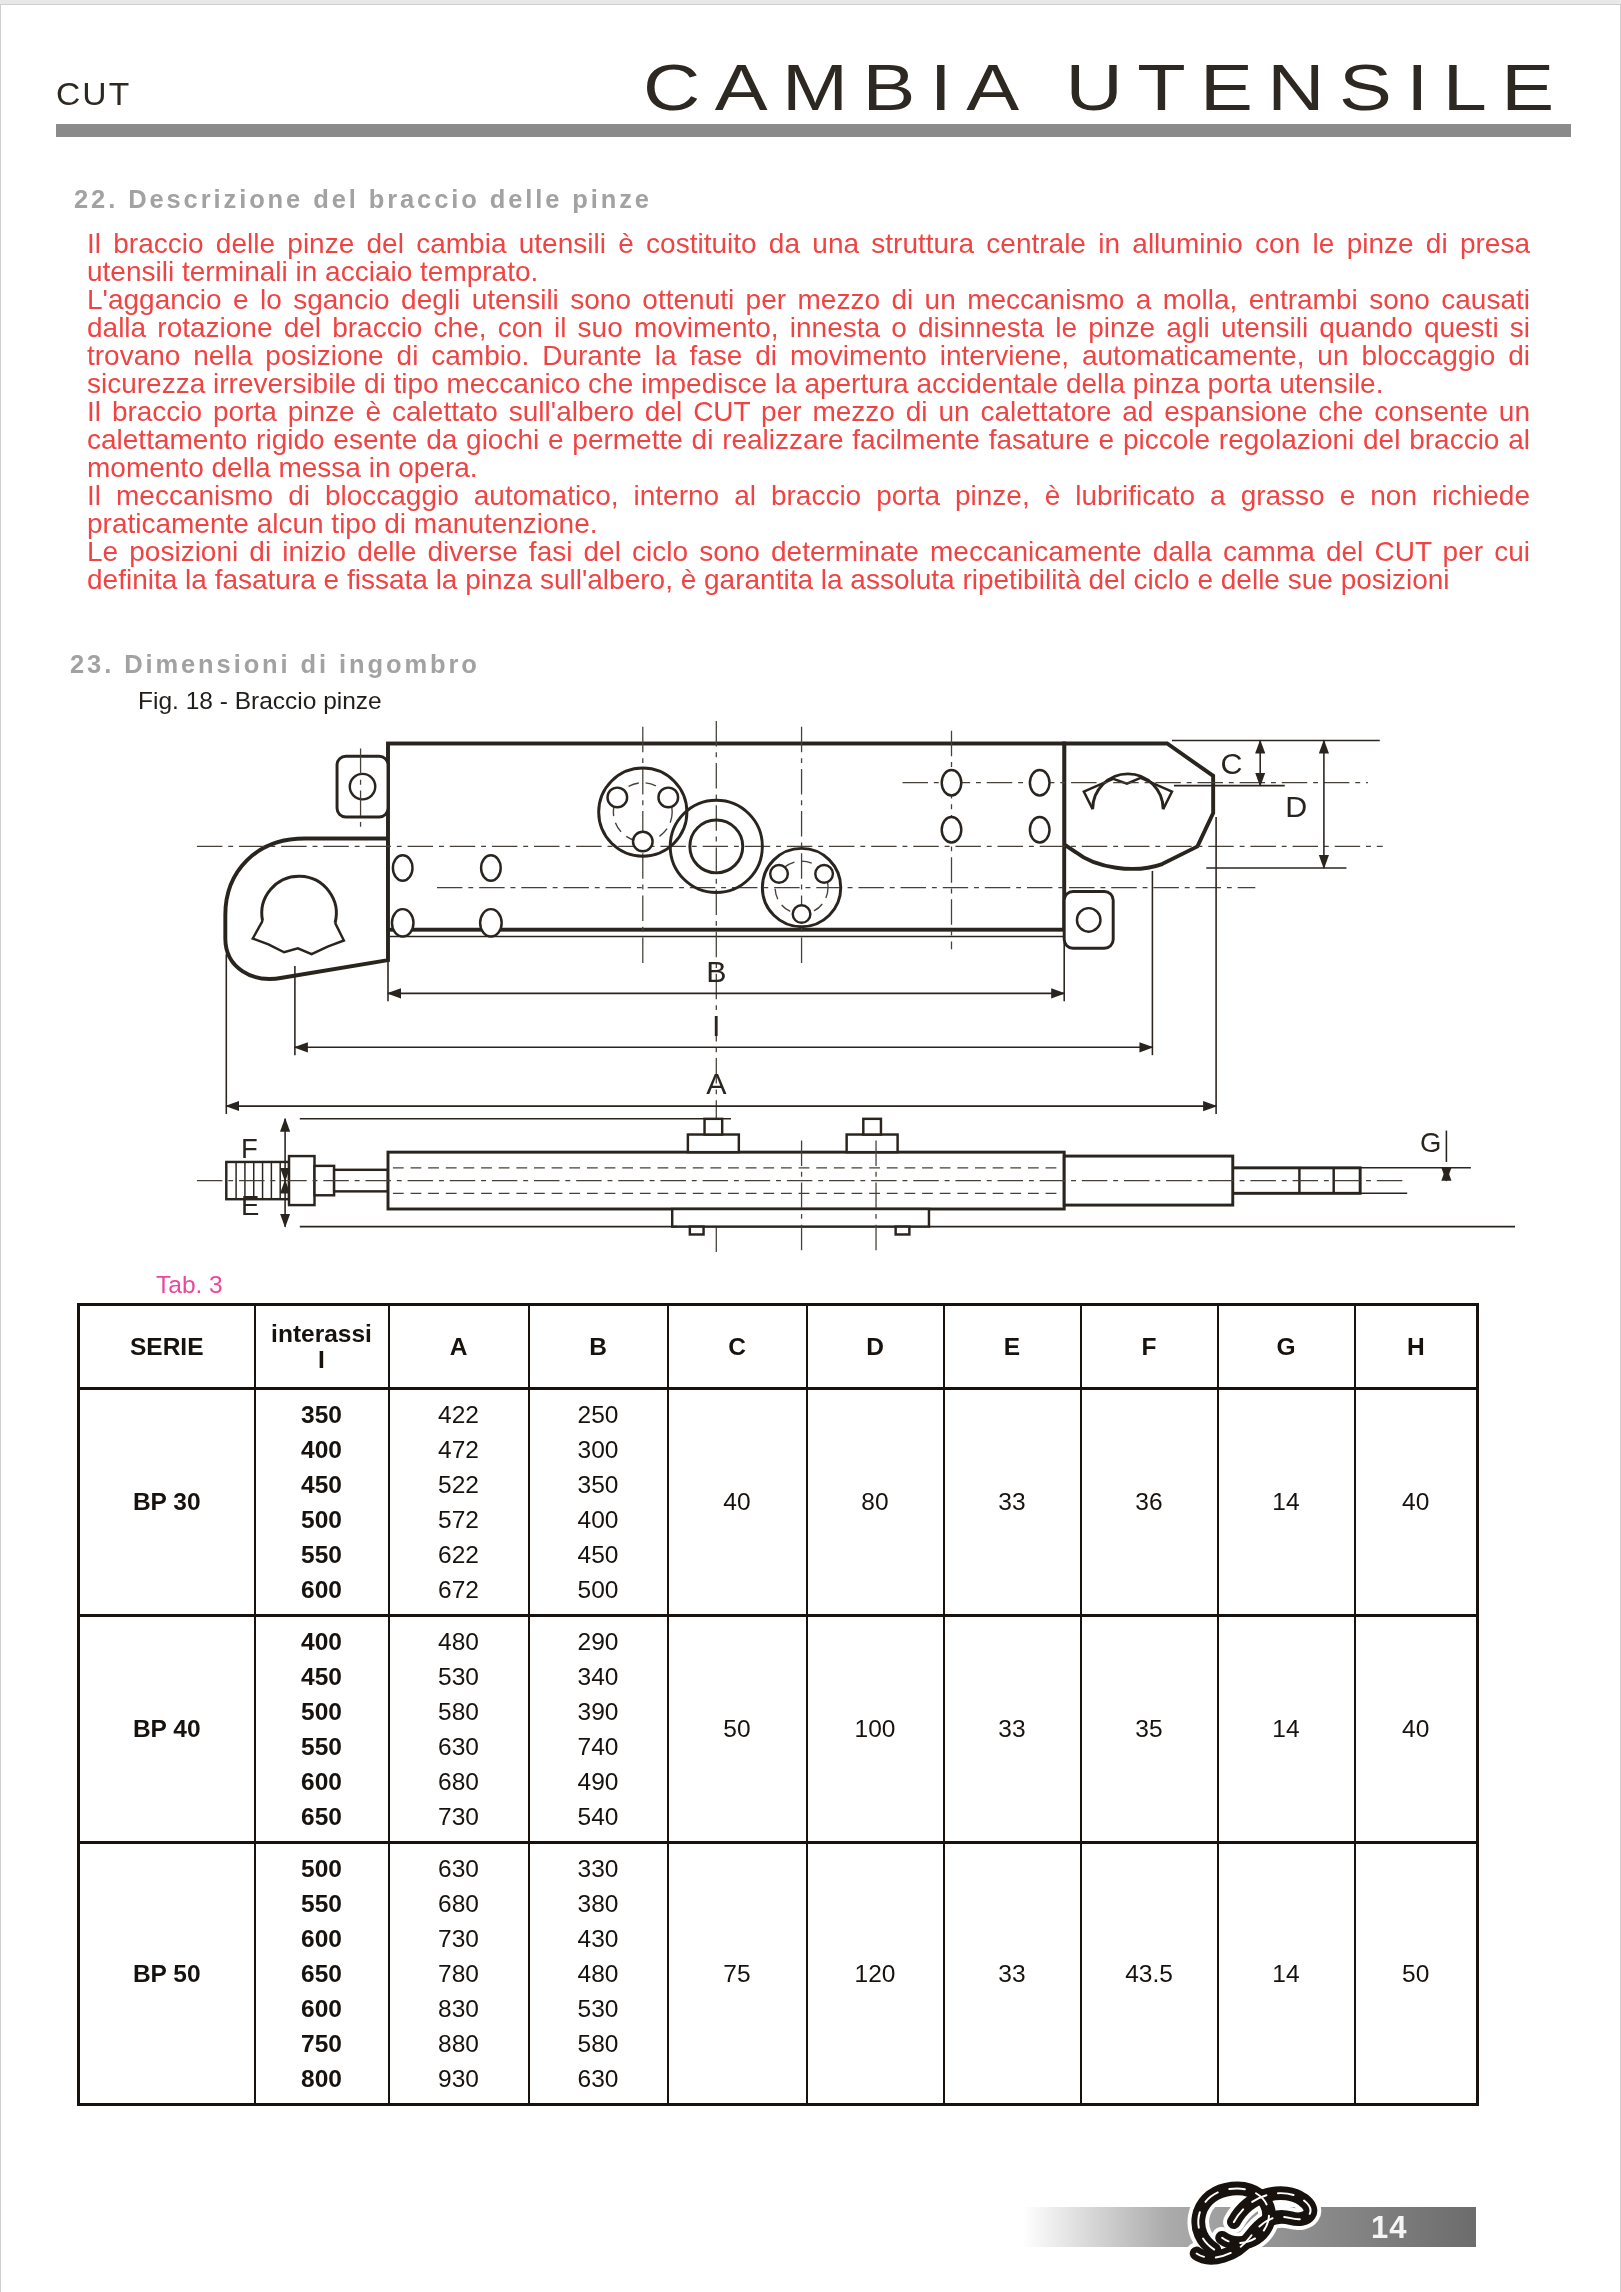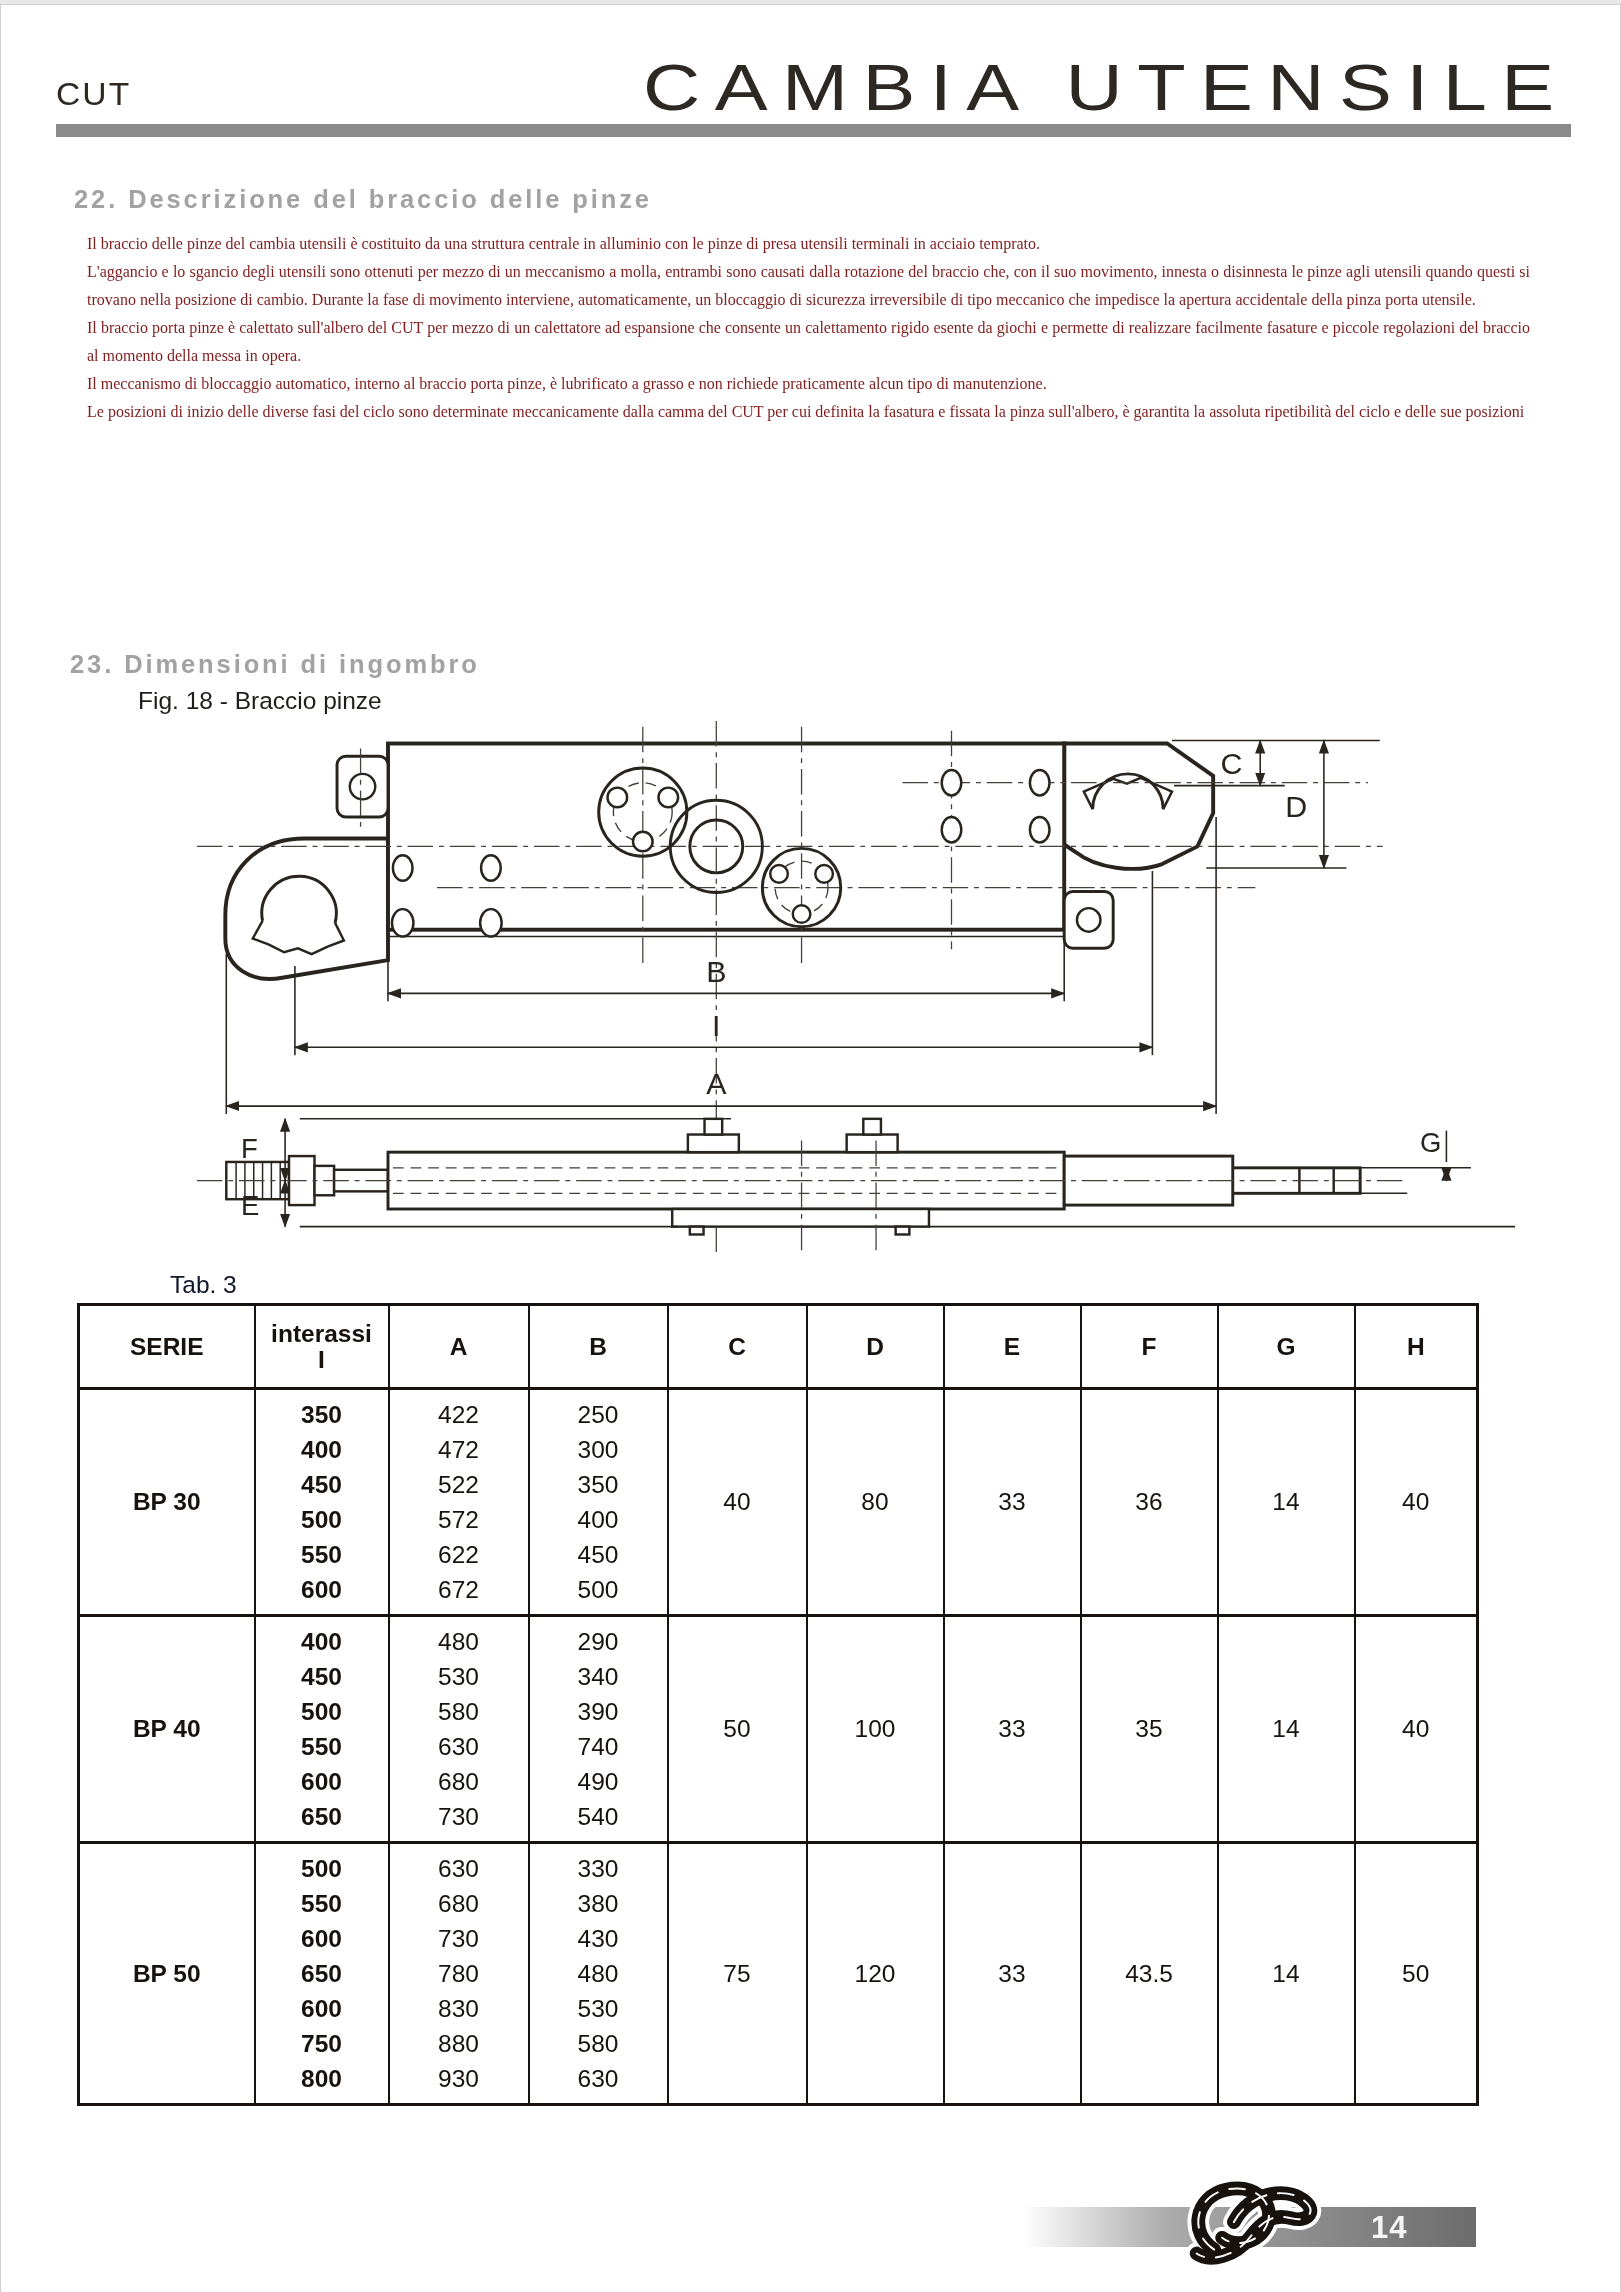--- a/index.html
+++ b/index.html
@@ -12,40 +12,40 @@
   .brand{position:absolute;left:55px;top:71px;font-size:32px;letter-spacing:2px;color:#2e2822;
          transform:scaleX(1.05);transform-origin:left center;}
   .doc-title{position:absolute;right:51px;top:45px;font-size:65px;letter-spacing:11.8px;color:#2e2822;
          white-space:nowrap;transform:scaleX(1.22);transform-origin:right center;}
   .header-bar{position:absolute;left:55px;top:119px;width:1515px;height:12.7px;background:#8a8a8a;}
   
   .sec-heading{position:absolute;font-weight:bold;color:#a2a2a2;font-size:25.5px;letter-spacing:2.9px;white-space:nowrap;}
   .h22{left:73px;top:180px;}
   .h23{left:69px;top:645px;}
   
-  .bodytext{position:absolute;left:86px;top:225px;width:1443px;font-size:16px;line-height:28px;
-            text-align:justify;color:#7f1d1d;font-family:Liberation Serif, serif;}
+  .bodytext{position:absolute;left:86px;top:225px;width:1443px;font-size:28px;line-height:28px;
+            text-align:justify;color:#ef4444;}
   .bodytext p{margin:0;}
   .fig-caption{position:absolute;left:137px;top:682px;font-size:24.5px;color:#211d1a;}
   
   .drawing{position:absolute;left:142px;top:714px;}
   .drawing .st{stroke:#2a241f;fill:none;}
   .drawing .w4{stroke-width:4;}
   .drawing .w3{stroke-width:3;}
   .drawing .w25{stroke-width:2.5;}
   .drawing .w15{stroke-width:1.5;}
   .drawing .fw{fill:#fff;}
   .drawing .cl{stroke:#45403a;stroke-width:1.3;fill:none;stroke-dasharray:26 6 5 6;}
   .drawing .hid{stroke:#45403a;stroke-width:1.4;fill:none;stroke-dasharray:11 7;}
   .drawing .dim{stroke:#2a241f;stroke-width:1.6;fill:none;}
   .drawing text{font-family:"Liberation Sans",sans-serif;fill:#2a241f;}
   .drawing .lb{font-size:31px;}
   .drawing .lbs{font-size:28px;}
   
-  .tab-caption{position:absolute;left:169px;top:1266px;font-size:24.5px;color:#0f172a;}
+  .tab-caption{position:absolute;left:155px;top:1266px;font-size:24.5px;color:#ec4899;}
   table.dims{position:absolute;left:76px;top:1298px;border-collapse:collapse;table-layout:fixed;
              width:1402px;border:3.9px solid #17120e;color:#17120e;}
   table.dims th,table.dims td{border:2.9px solid #17120e;padding:7px;text-align:center;vertical-align:middle;}
   table.dims thead th{height:67px;font-size:24.5px;font-weight:bold;border-bottom:3.9px solid #17120e;}
   table.dims tbody tr{border-top:3.9px solid #17120e;}
   .int-top{line-height:25.5px;font-size:24.5px;font-weight:bold;}
   .int-sub{line-height:25.5px;font-size:24.5px;font-weight:bold;}
   td.c-serie{font-size:24.5px;font-weight:bold;}
   td.c-stack{vertical-align:top;}
   .cellline{height:35px;line-height:35px;font-size:24.5px;}

